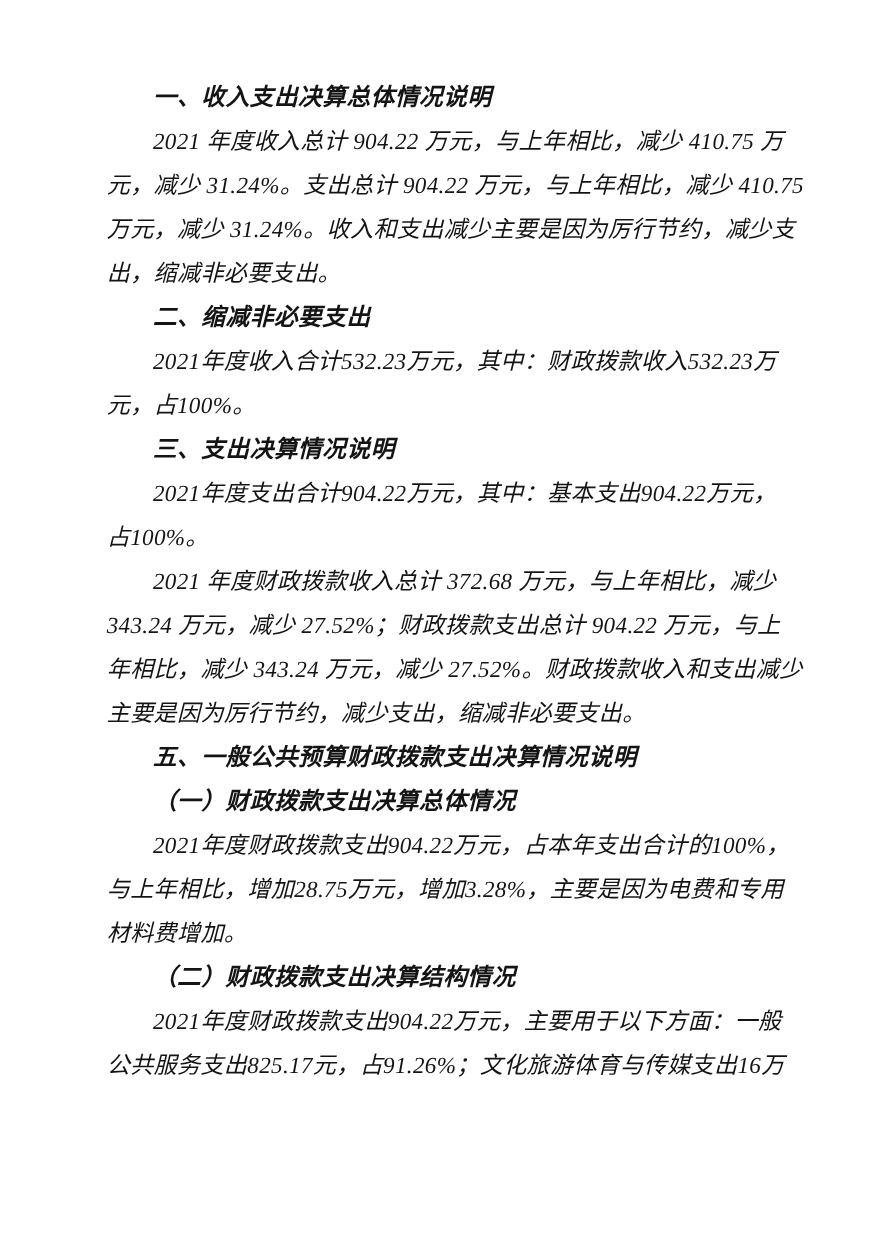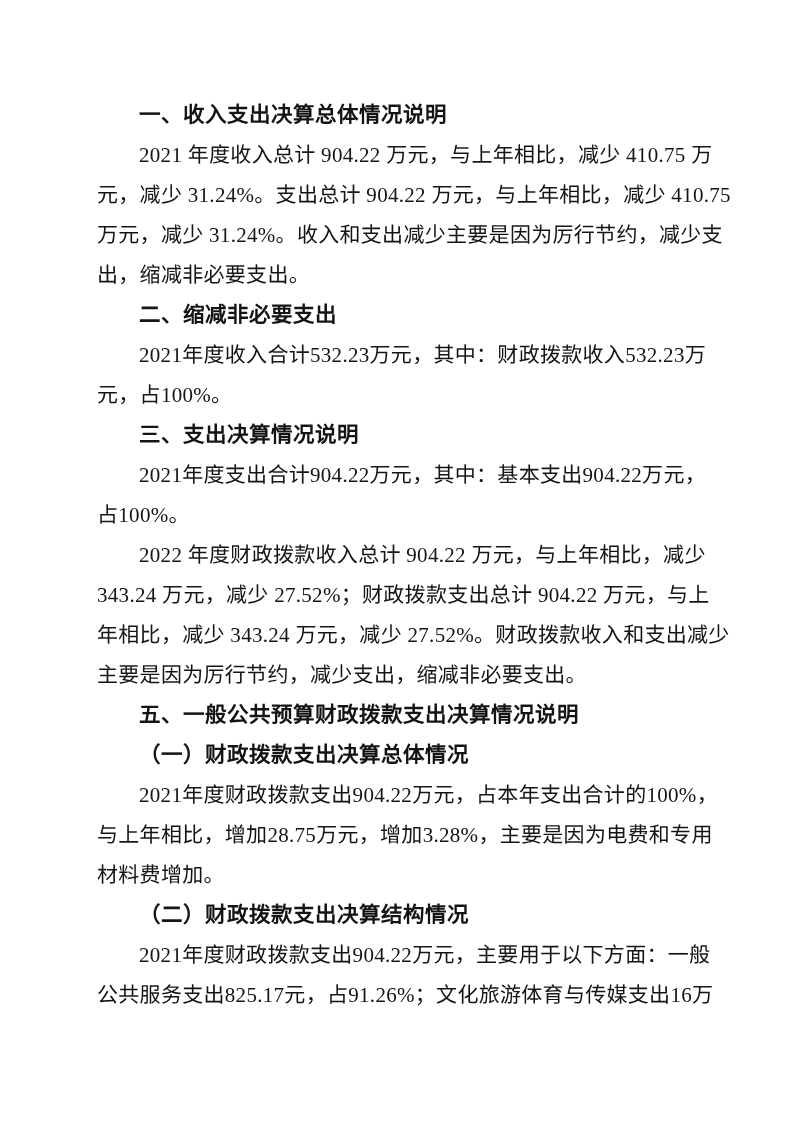--- a/index.html
+++ b/index.html
@@ -11,23 +11,24 @@
     position: relative;
     width: 794px;
     height: 1122px;
     background: #ffffff;
     overflow: hidden;
     font-family: "Liberation Serif", "DejaVu Serif", serif;
     color: #141414;
   }
   .content {
     position: absolute;
-    top: 95px;
+    top: 68px;
     left: 97px;
     width: 602px;
+    font-style: italic;
   }
   .line {
     height: 40px;
     line-height: 40px;
     font-size: 21px;
     white-space: nowrap;
     letter-spacing: 0.3px;
   }
   
   .line.h {
@@ -66,21 +67,21 @@
     <div class="line cont">出，缩减非必要支出。</div>
 
     <div class="line h">二、缩减非必要支出</div>
     <div class="line first">2021年度收入合计532.23万元，其中：财政拨款收入532.23万</div>
     <div class="line cont">元，占100%。</div>
 
     <div class="line h">三、支出决算情况说明</div>
     <div class="line first">2021年度支出合计904.22万元，其中：基本支出904.22万元，</div>
     <div class="line cont">占100%。</div>
 
-    <div class="line first">2022 年度财政拨款收入总计 904.22 万元，与上年相比，减少</div>
+    <div class="line first">2021 年度财政拨款收入总计 372.68 万元，与上年相比，减少</div>
     <div class="line cont">343.24 万元，减少 27.52%；财政拨款支出总计 904.22 万元，与上</div>
     <div class="line cont">年相比，减少 343.24 万元，减少 27.52%。财政拨款收入和支出减少</div>
     <div class="line cont">主要是因为厉行节约，减少支出，缩减非必要支出。</div>
 
     <div class="line h">五、一般公共预算财政拨款支出决算情况说明</div>
     <div class="line sub">（一）财政拨款支出决算总体情况</div>
     <div class="line first">2021年度财政拨款支出904.22万元，占本年支出合计的100%，</div>
     <div class="line cont">与上年相比，增加28.75万元，增加3.28%，主要是因为电费和专用</div>
     <div class="line cont">材料费增加。</div>
 

